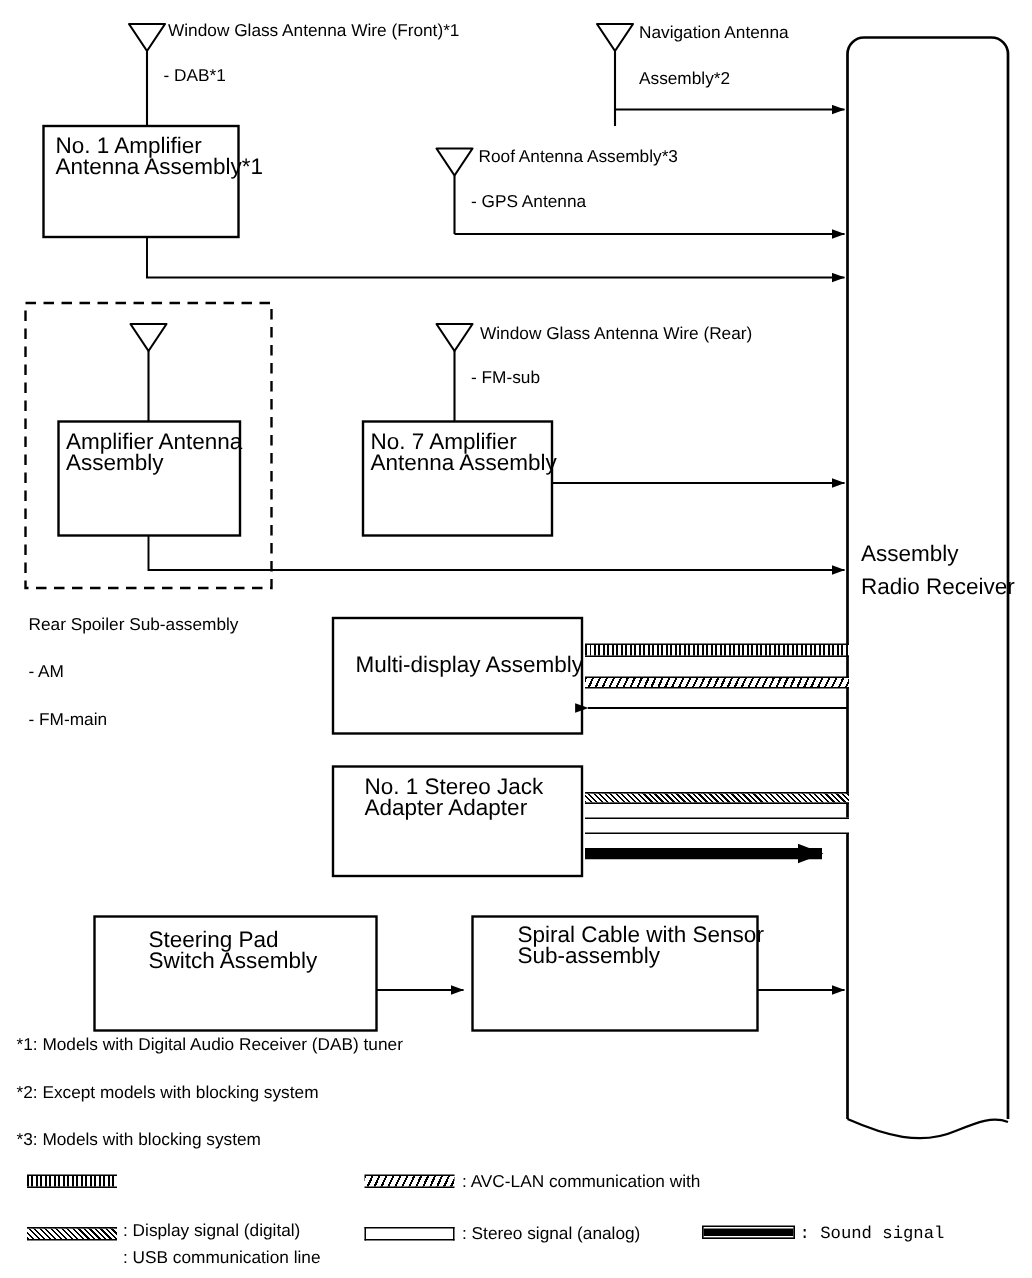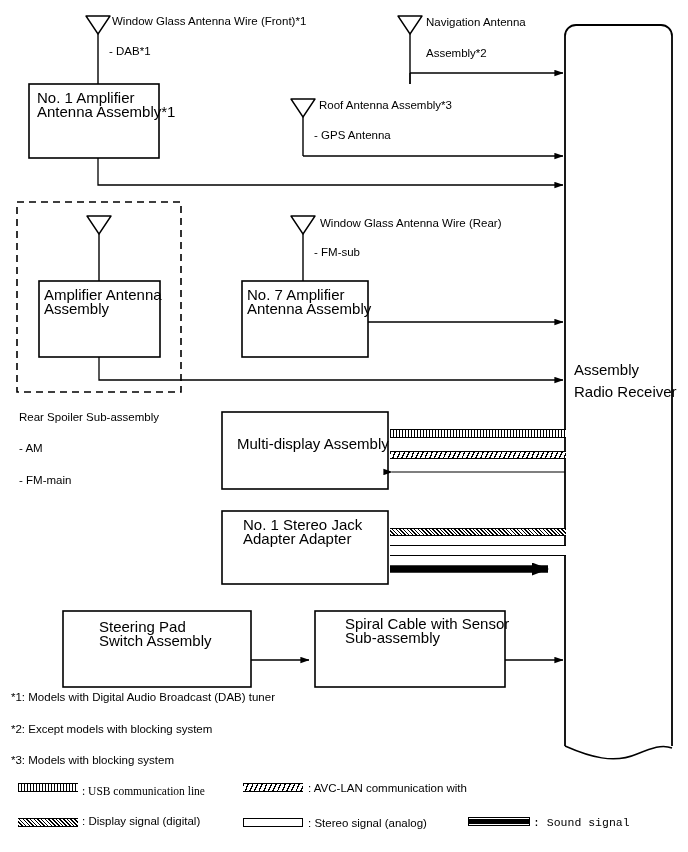--- a/index.html
+++ b/index.html
@@ -243,32 +243,32 @@
 
   <div class="boxlabel" style="left:99px; top:620px;">Steering Pad</div>
   <div class="boxlabel" style="left:99px; top:634px;">Switch Assembly</div>
 
   <div class="boxlabel" style="left:345px; top:617px;">Spiral Cable with Sensor</div>
   <div class="boxlabel" style="left:345px; top:631px;">Sub-assembly</div>
 
   <div class="boxlabel" style="left:574px; top:349px;margin-top:36px;">Radio Receiver</div>
   <div class="boxlabel" style="left:574px; top:363px;">Assembly</div>
 
-  <div class="lbl" style="left:11px; top:690px;">*1: Models with Digital Audio Broadcast (DAB) tuner</div>
+  <div class="lbl" style="left:11px; top:690px;">*1: Models with Digital Audio Receiver (DAB) tuner</div>
   <div class="lbl" style="left:11px; top:722px;">*2: Except models with blocking system</div>
   <div class="lbl" style="left:11px; top:753px;">*3: Models with blocking system</div>
 
   <div class="swatch sw-digital" style="left:18px; top:783px; width:60px;"></div>
   <div class="legend-text" style="left:82px; top:781px;margin-top:33px;">: Display signal (digital)</div>
 
   <div class="swatch sw-avclan" style="left:243px; top:783px; width:60px;"></div>
   <div class="legend-text" style="left:308px; top:781px;">: AVC-LAN communication with</div>
 
   <div class="swatch sw-usb" style="left:18px; top:818px; width:60px;"></div>
-  <div class="legend-text" style="left:82px; top:784px;font-family:Liberation Serif, serif;">: USB communication line</div>
+  <div class="legend-text" style="left:82px; top:832px;">: USB communication line</div>
 
   <div class="swatch sw-analog" style="left:243px; top:818px; width:60px;"></div>
   <div class="swatch-cap-l" style="left:243px; top:818px; height:9px;"></div>
   <div class="swatch-cap-r" style="left:301.7px; top:818px; height:9px;"></div>
   <div class="legend-text" style="left:308px; top:816px;">: Stereo signal (analog)</div>
 
   <div class="swatch sw-sound" style="left:469px; top:818px; width:60px;"></div>
   <div class="legend-text" style="left:533px; top:816px;font-family:Liberation Mono, monospace;">: Sound signal</div>
 
 </div>

